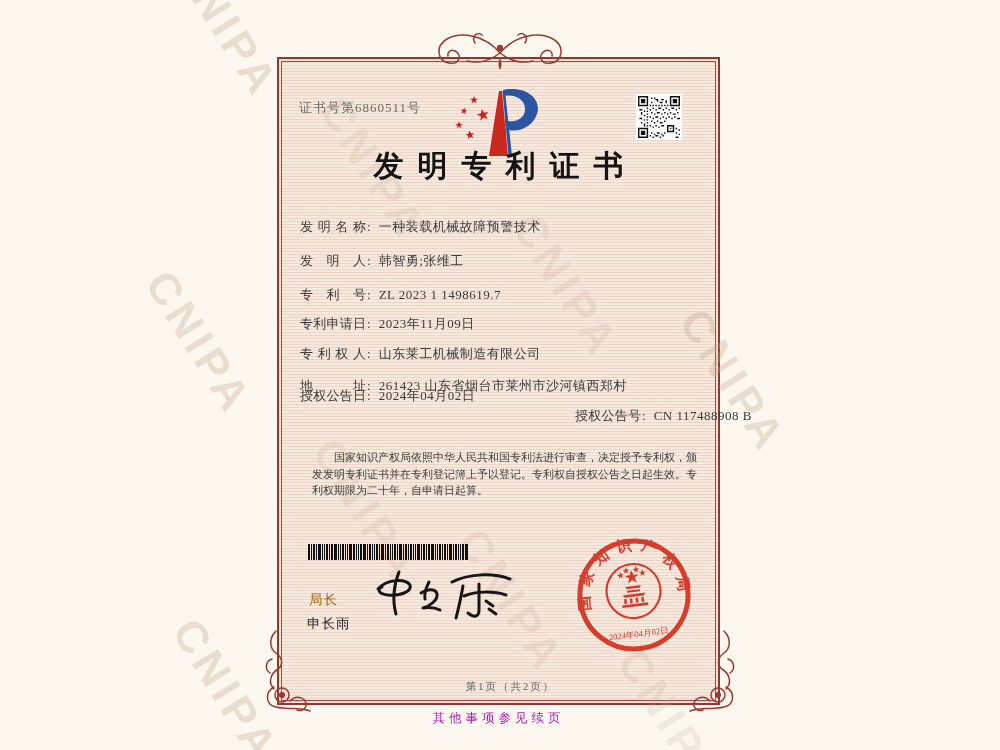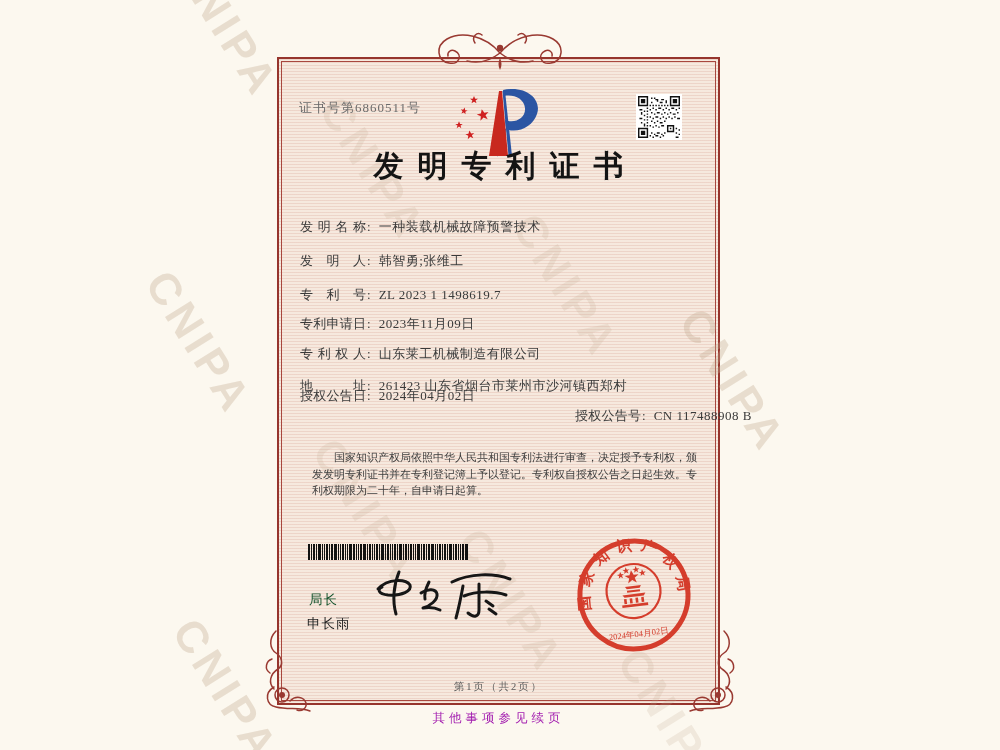--- a/index.html
+++ b/index.html
@@ -50,26 +50,26 @@
   .flabel{display:inline-block;width:66px;text-align:justify;text-align-last:justify;color:#3a3a3a;}
   .fcolon{margin-left:1px;}
   .fvalue{margin-left:8px;letter-spacing:.5px;}
   .frow.col2{left:575px;}
 
   .bodytext{left:300px;top:437px;width:410px;font-size:11px;line-height:16.5px;color:#3c3c3c;}
   .bodytext p{margin:12px;text-indent:2em;}
   .bodytext p + p{margin-top:4px;}
 
   .barcode{left:308px;top:544px;width:160px;height:16px;}
-  .sig-title{left:309px;top:591px;font-size:13.5px;color:#14532d;letter-spacing:1px;}
+  .sig-title{left:309px;top:591px;font-size:13.5px;color:#a16207;letter-spacing:1px;}
   .sig-name{left:307px;top:615px;font-size:13.5px;color:#1f1f1f;letter-spacing:1px;}
   .signature{left:366px;top:568px;width:150px;height:56px;}
   .seal{left:574px;top:535px;width:120px;height:120px;mix-blend-mode:multiply;opacity:.93;}
 
-  .page-no{left:277px;top:680px;width:443px;text-align:center;font-size:10.5px;color:#5a5a5a;letter-spacing:2px;}
+  .page-no{left:289px;top:680px;width:443px;text-align:center;font-size:10.5px;color:#5a5a5a;letter-spacing:2px;}
   .cont-note{left:277px;top:710px;width:443px;text-align:center;font-size:12.5px;color:#a21caf;letter-spacing:4px;}
 
   .ornament-top{left:415px;top:27px;width:170px;height:48px;}
   .ornament-bl{left:260px;top:629px;width:54px;height:88px;}
   .ornament-br{left:686px;top:629px;width:54px;height:88px;transform:scaleX(-1);}
 </style>
 </head>
 <body>
 
 <div class="paper">

